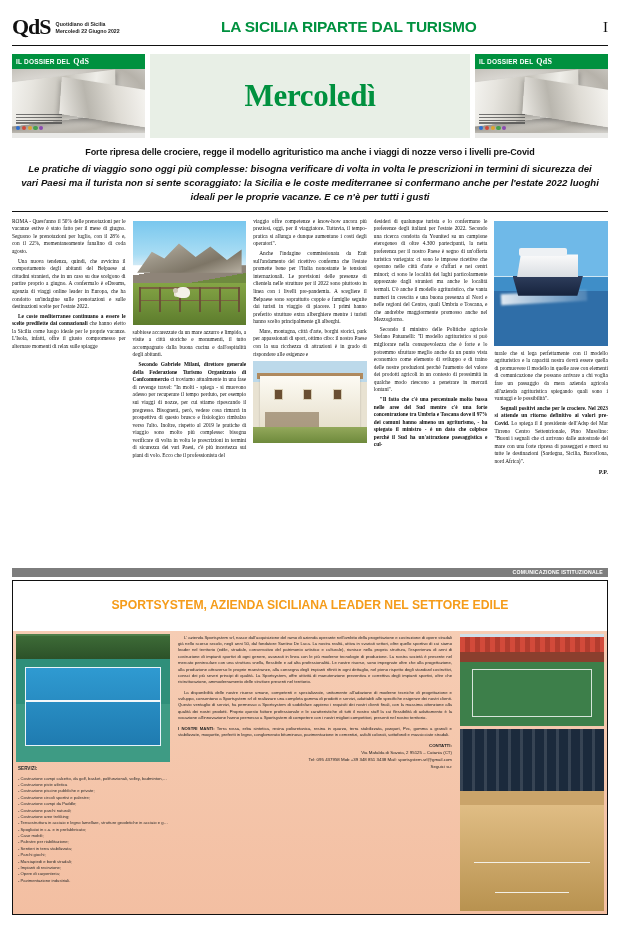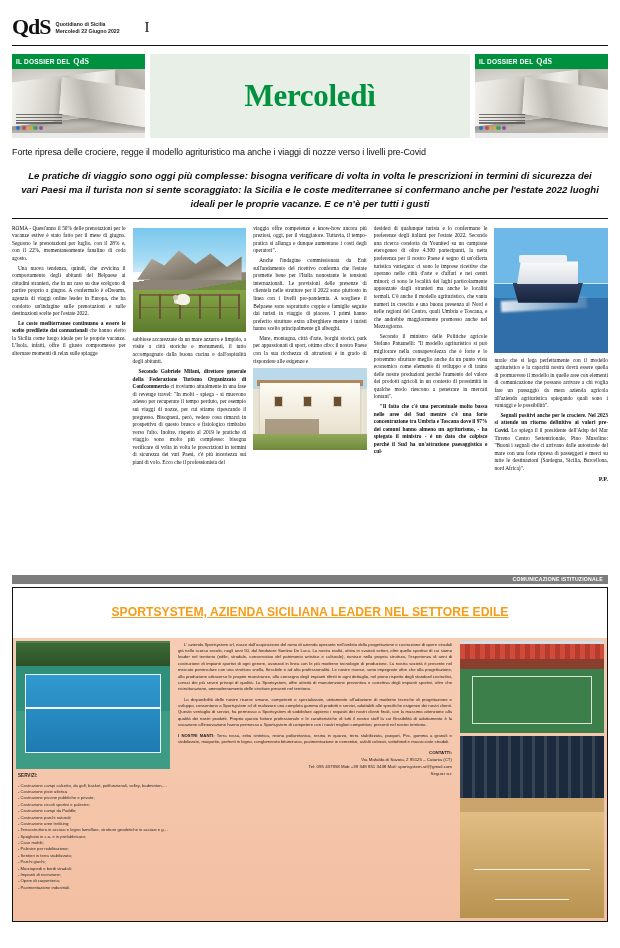--- a/index.html
+++ b/index.html
@@ -65,22 +65,22 @@
     flex:1; background:#e8efe6; display:flex; align-items:center; justify-content:center;
     margin:0 5px;
   }
   .ospitalita {
     font-family:"Liberation Serif", serif; font-weight:bold;
     font-size:31px; color:#00913f; letter-spacing:-0.3px;
   }
 
   
   .kicker {
-    font-size:9px; font-weight:normal; color:#111;
-    margin:9px 0 12px 0; letter-spacing:-0.1px;
+    text-align:center; font-size:9px; font-weight:bold; color:#111;
+    margin:9px 0 5px 0; letter-spacing:-0.1px;
   }
   .headline {
     text-align:center; font-family:"Liberation Serif", serif; font-weight:bold;
     font-size:26.5px; color:#00913f; letter-spacing:-0.6px; line-height:1.05;
     margin:1px 0 8px 0;
   }
   .standfirst {
     font-family:"Liberation Sans", sans-serif;
     font-style:italic; font-weight:bold; font-size:9.6px; line-height:1.45;
     text-align:center; color:#111; padding:0 8px; margin-bottom:7px;
@@ -166,21 +166,21 @@
   .ad-bars i:nth-child(1){ width:26px; }
   .ad-bars i:nth-child(2){ width:30px; }
   .ad-bars i:nth-child(3){ width:34px; }
   .ad-bars i:nth-child(4){ width:30px; }
   .ad-bars i:nth-child(5){ width:26px; }
   .ad-logo-txt { color:#e2231a; font-weight:bold; font-size:10.5px;
     font-style:italic; letter-spacing:-0.6px; }
   .ad-logo-srl { color:#f0e9d8; font-size:4px; font-weight:bold; align-self:flex-end; margin-bottom:2px;}
   .ad-title { flex:1; display:flex; flex-direction:column; align-items:center;
     justify-content:center; color:#f59c1a; font-weight:bold; font-size:12.2px;
-    line-height:1.25; text-align:center; padding:0 6px;text-decoration:underline; }
+    line-height:1.25; text-align:center; padding:0 6px; }
 
   .ad-body { flex:1; background:linear-gradient(#f6cdb4,#f3bfa2); display:flex; }
   .ad-left { width:160px; padding:3px; display:flex; flex-direction:column; gap:3px; }
   .ad-photo-tennis { height:128px;
     background:linear-gradient(#4f7f4a 0 10%, #2f8f7a 10% 55%, #3e9b84 55% 100%);
     position:relative; overflow:hidden; }
   .ad-photo-tennis .court { position:absolute; left:6%; top:26%; width:88%; height:62%;
     background:linear-gradient(#2f9ad1,#1f7bb0); border:1px solid #e8f3fa; }
   .ad-photo-tennis .net { position:absolute; left:6%; top:52%; width:88%; height:1.5px; background:#f2f7fa; }
   .ad-photo-tennis .tree { position:absolute; top:2%; width:100%; height:18%;
@@ -219,20 +219,21 @@
 <div class="page">
 
   <div class="masthead">
     <div class="qds-logo">
       <div class="qds-mark">QdS</div>
       <div class="qds-meta">
         <div>Quotidiano di Sicilia</div>
         <div>Mercoledì 22 Giugno 2022</div>
       </div>
     </div>
+    <div class="masthead-title">LA SICILIA RIPARTE DAL TURISMO</div>
     <div class="masthead-page">I</div>
   </div>
   <div class="rule-top"></div>
 
   <div class="dossier-row">
 
     <div class="dossier-box">
       <div class="dossier-tag">
         <span>IL DOSSIER DEL</span>
         <span class="mini">QdS</span>

